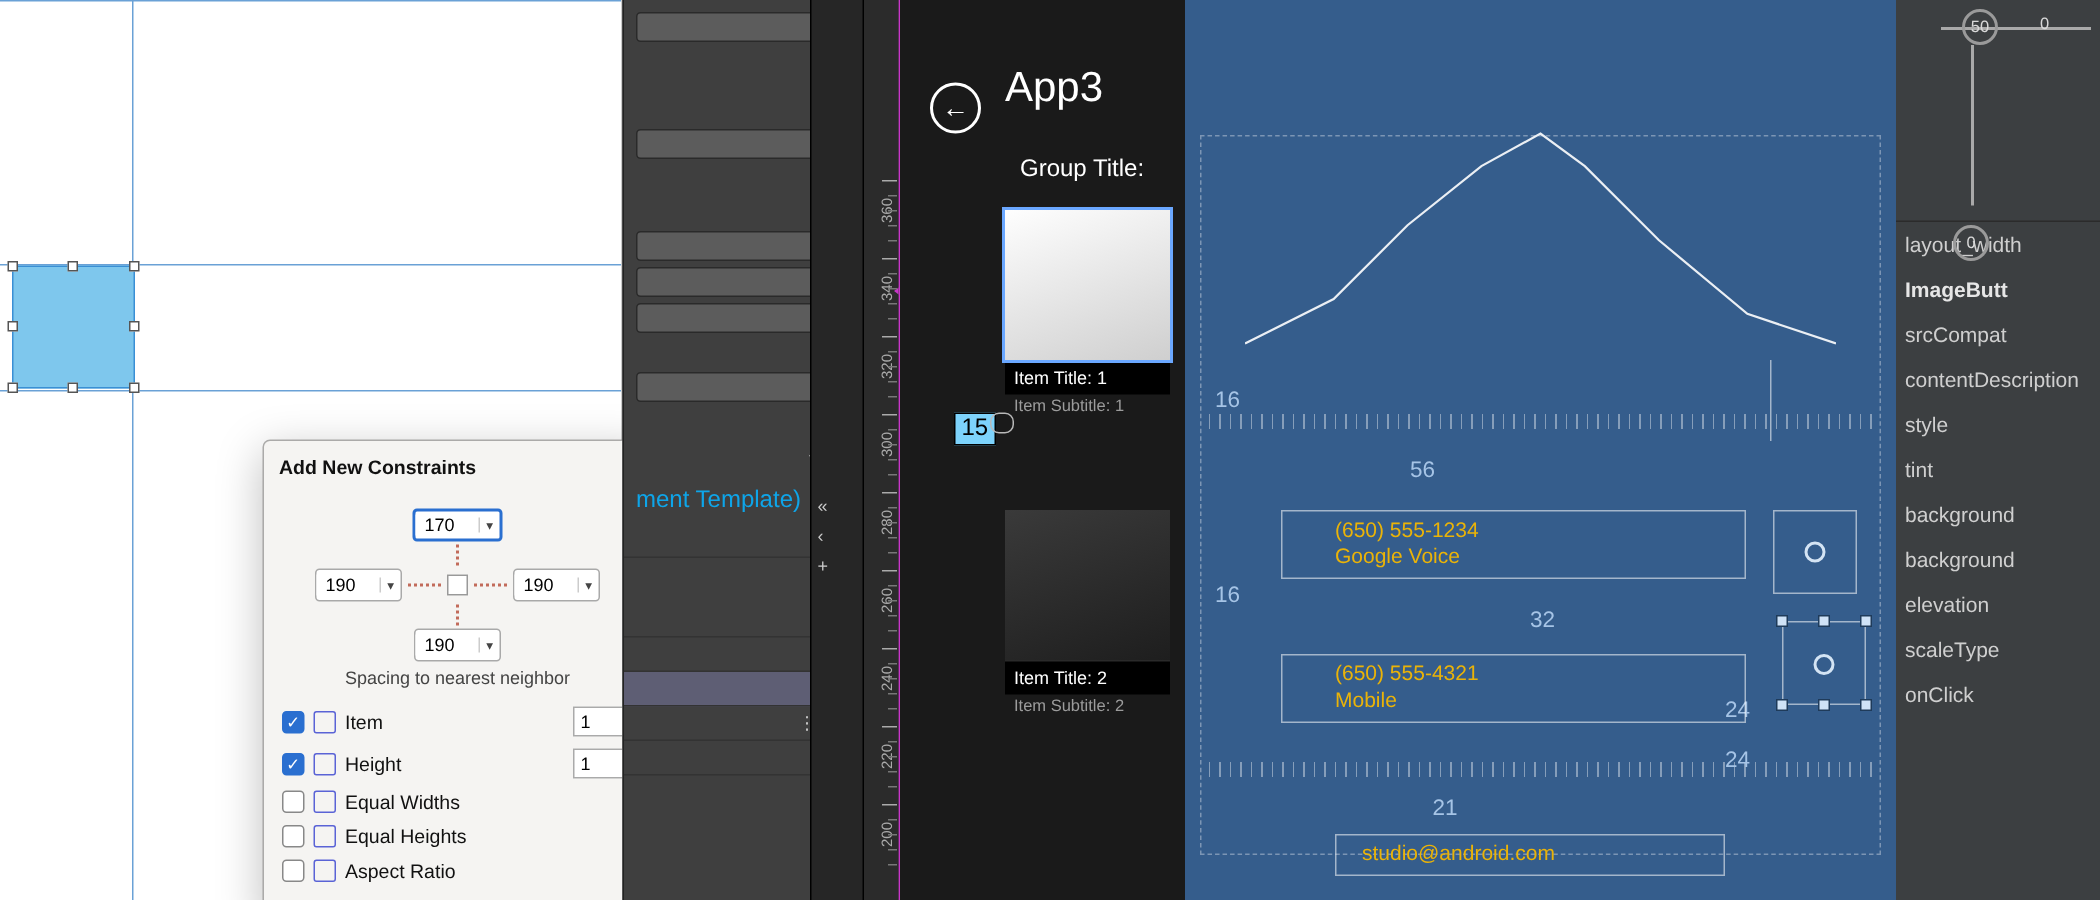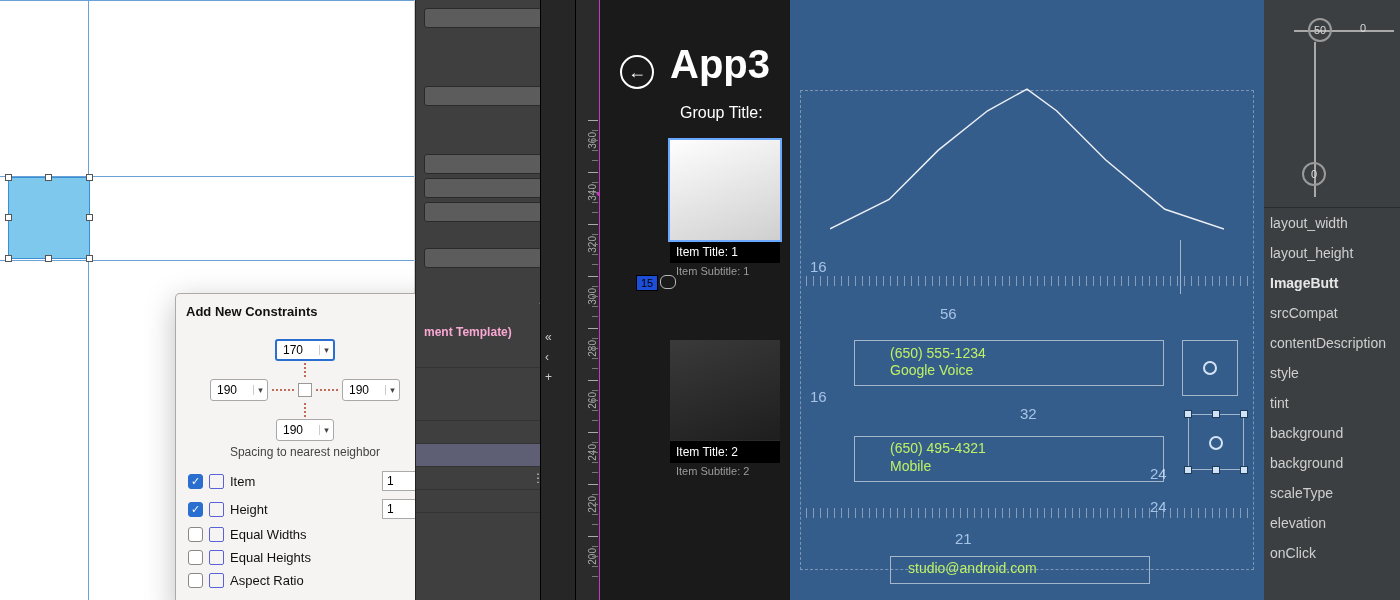--- a/index.html
+++ b/index.html
@@ -51,68 +51,68 @@
 .chk { width:15px; height:15px; border:1px solid #888; border-radius:3px; background:#fff; display:inline-flex; align-items:center; justify-content:center; font-size:11px; color:#fff;}
 .chk.on { background:#2a6fd0; border-color:#2a6fd0; }
 .dim-icon { width:15px; height:15px; border:1.5px solid #5a63d6; border-radius:2px; display:inline-block; }
 .num-field { width: 40px; height:20px; border:1px solid #aaa; background:#fff; font-size:12px; padding:0 4px;}
 
 
 .p2 { left: 415px; width: 185px; background: #3f3f3f; border-left:1px solid #222; color:#ddd; font-size:12px;}
 .p2 .dd { height:20px; background:#5c5c5c; border:1px solid #2a2a2a; border-radius:3px; margin:4px 8px; position:relative;}
 .p2 .dd::after{content:"▾"; position:absolute; right:6px; top:1px; font-size:11px; color:#ccc;}
 .p2-header { display:flex; justify-content:flex-end; gap:10px; padding:6px 8px; color:#bcbcbc; font-size:12px;}
-.p2-headtxt{font-size:12px;color:#f9a8d4; padding:6px 8px;font-weight:bold;}
+.p2-headtxt{font-size:16px;color:#0ea5e9; padding:6px 8px;}
 .p2-sub { display:flex; justify-content:flex-end; gap:10px; padding:2px 8px; color:#bbb;}
 .layer-row { display:flex; align-items:center; justify-content:flex-end; gap:8px; padding:4px 8px; border-bottom:1px solid #333;}
 .layer-row.sel { background:#5e5e74; }
 .eye-icon::before{content:"◉"; color:#ccc;}
 .lock-icon::before{content:"🔒"; font-size:10px;}
 .grid-icon::before{content:"⋮⋮"; letter-spacing:-2px; color:#ccc;}
 .circ-icon::before{content:"◯"; color:#ccc;}
 
 
 .p3 { left: 540px; width: 60px; background:#262626; border-left:1px solid #000; border-right:1px solid #c837c8;}
 .p3 .ruler-track{position:absolute; right:0; top:0; bottom:0; width:24px; background:#2b2b2b; border-left:1px solid #000;}
 .p3 .tick{position:absolute; right:1px; width:6px; height:1px; background:#777;}
 .p3 .tick.big{width:10px;background:#aaa;}
 .p3 .tlabel{position:absolute; right:12px; transform: rotate(-90deg); transform-origin:right top; font-size:10px; color:#aaa;}
 .p3 .mini-icons{position:absolute; left:4px; top:330px; display:flex; flex-direction:column; gap:6px; color:#ccc; font-size:12px;}
 .p3 .playhead{position:absolute; right:-5px; width:0;height:0;border-top:6px solid transparent;border-bottom:6px solid transparent;border-right:8px solid #c837c8;}
 
 
 .p4 { left: 600px; width: 190px; background:#1a1a1a; color:#fff; }
 .p4 .back-circle{position:absolute;left:20px;top:55px;width:34px;height:34px;border:2px solid #fff;border-radius:50%;display:flex;align-items:center;justify-content:center;font-size:18px;}
-.p4 .app-title{position:absolute;left:70px;top:42px;font-size:40px;font-weight:700;}
+.p4 .app-title{position:absolute;left:70px;top:42px;font-size:28px;font-weight:400;}
 .p4 .group-title{position:absolute;left:70px;top:104px;font-size:16px;font-weight:300;margin-left:10px;}
 .p4 .tile{position:absolute;left:70px;width:110px;}
 .p4 .tile .thumb{height:100px;background:linear-gradient(160deg,#fefefe,#cfcfcf);} 
 .p4 .tile.selected .thumb{outline:2px solid #6aa7ff;}
 .p4 .tile .lbl{background:#000;color:#fff;font-size:12px;padding:4px 6px;border-top:1px solid #2a2a2a;}
 .p4 .tile .sublbl{color:#9c9c9c;font-size:11px;padding:2px 6px 6px;}
-.p4 .ruler-badge{position:absolute;left:36px;top:275px;font-size:11px;background:#1d4ed8;color:#000;padding:1px 4px;border:1px solid #000;}
+.p4 .ruler-badge{position:absolute;left:36px;top:275px;font-size:16px;background:#7dd3fc;color:#000;padding:1px 4px;border:1px solid #000;}
 .p4 .link-icon{position:absolute;left:60px;top:275px;width:16px;height:14px;border:1.5px solid #b9b9b9;border-radius:6px;}
 
 
 .p5 { left: 790px; width: 474px; background:#355d8c; color:#e9f1fa; }
 .p5 .bp-border{position:absolute;inset:90px 10px 30px 10px;border:1px dashed rgba(255,255,255,.35);} 
 .p5 .mountain{position:absolute;left:40px;right:40px;top:80px;height:160px;}
 .p5 .mountain svg{width:100%;height:100%;}
 .p5 .iv-label{position:absolute;left:0;right:0;top:185px;text-align:center;font-size:44px;font-weight:400;color:#fff;}
 .p5 .meas{position:absolute;font-size:15px;color:#a6c4e6;}
 .p5 .zig{position:absolute;height:10px;background:
   repeating-linear-gradient(90deg,transparent 0 6px,rgba(255,255,255,.4) 6px 7px);}
 .p5 .wire{position:absolute;border:1px solid rgba(255,255,255,.55);}
-.p5 .label-chip{position:absolute;font-size:14px;color:#bef264;}
+.p5 .label-chip{position:absolute;font-size:14px;color:#eab308;}
 .p5 .hndl{position:absolute;width:8px;height:8px;background:#cfe2f6;border:1px solid #1f3b5a;}
 .p5 .ring{position:absolute;width:14px;height:14px;border:2px solid #d4e4f4;border-radius:50%;}
 
 
 .p6 { left: 1264px; width: 136px; background:#3c3f41; color:#cfcfcf; font-size:14px;}
-.p6 .axis-area{position:relative;height:196px;border-bottom:1px solid #2b2b2b;margin-top:12px;}
+.p6 .axis-area{position:relative;height:148px;border-bottom:1px solid #2b2b2b;}
 .p6 .h-rail{position:absolute;left:30px;right:6px;top:18px;height:2px;background:#a9a9a9;}
 .p6 .slider-thumb{position:absolute;top:6px;width:24px;height:24px;border:2px solid #9a9a9a;border-radius:50%;display:flex;align-items:center;justify-content:center;font-size:11px;color:#d9d9d9;}
 .p6 .v-rail{position:absolute;left:50px;top:30px;bottom:10px;width:2px;background:#a9a9a9;}
 .p6 .zero-badge{position:absolute;left:62px;top:26px;font-size:11px;color:#d9d9d9;}
 .p6 .attr{padding:7px 6px;border-bottom:0;white-space:nowrap;overflow:hidden;}
 .p6 .attr.bold{font-weight:700;color:#e6e6e6;}
 </style>
 </head>
 <body>
 
@@ -354,21 +354,21 @@
   <div class="meas" style="left:230px;top:405px;">32</div>
   <div class="meas" style="left:360px;top:465px;">24</div>
   <div class="meas" style="left:360px;top:498px;">24</div>
   <div class="meas" style="left:165px;top:530px;">21</div>
 
   <div class="wire" style="left:64px;top:340px;width:310px;height:46px;"></div>
   <div class="label-chip" style="left:100px;top:345px;">(650) 555-1234</div>
   <div class="label-chip" style="left:100px;top:362px;">Google Voice</div>
 
   <div class="wire" style="left:64px;top:436px;width:310px;height:46px;"></div>
-  <div class="label-chip" style="left:100px;top:440px;">(650) 495-4321</div>
+  <div class="label-chip" style="left:100px;top:440px;">(650) 555-4321</div>
   <div class="label-chip" style="left:100px;top:458px;">Mobile</div>
 
   <div class="wire" style="left:100px;top:556px;width:260px;height:28px;"></div>
   <div class="label-chip" style="left:118px;top:560px;">studio@android.com</div>
 
   <div class="wire" style="left:398px;top:414px;width:56px;height:56px;"></div>
   <div class="hndl" style="left:394px;top:410px"></div>
     <div class="hndl" style="left:450px;top:410px"></div>
   <div class="hndl" style="left:394px;top:466px"></div>
     <div class="hndl" style="left:450px;top:466px"></div>
@@ -387,24 +387,23 @@
     <div class="slider-thumb" style="left:44px">
         <span>50</span>
       </div>
     <div class="zero-badge" style="left:96px;top:10px">0</div>
     <div class="v-rail"></div>
     <div class="slider-thumb" style="left:38px;top:150px">
         <span>0</span>
       </div>
   </div>
   <div class="attr">layout_width</div>
-  <div class="attr">layout_height</div>
   <div class="attr bold">ImageButt</div>
   <div class="attr">srcCompat</div>
   <div class="attr">contentDescription</div>
   <div class="attr">style</div>
   <div class="attr">tint</div>
   <div class="attr">background</div>
   <div class="attr">background</div>
+  <div class="attr">elevation</div>
   <div class="attr">scaleType</div>
-  <div class="attr">elevation</div>
   <div class="attr">onClick</div>
 </div>
 
 </body></html>

